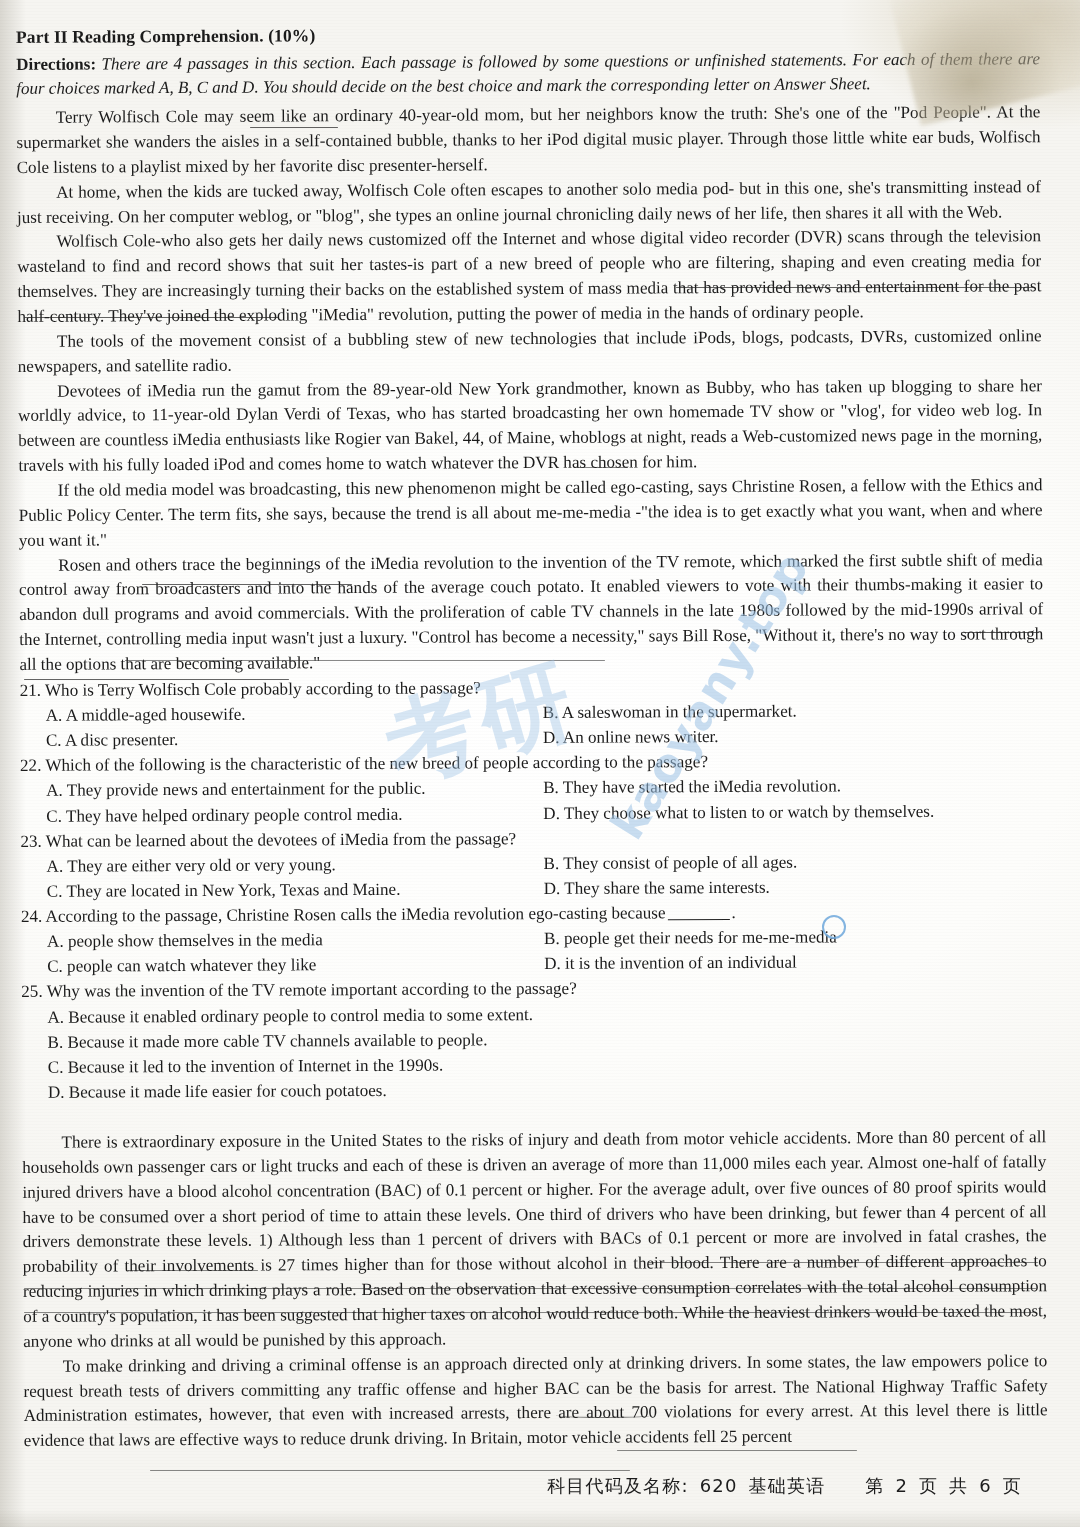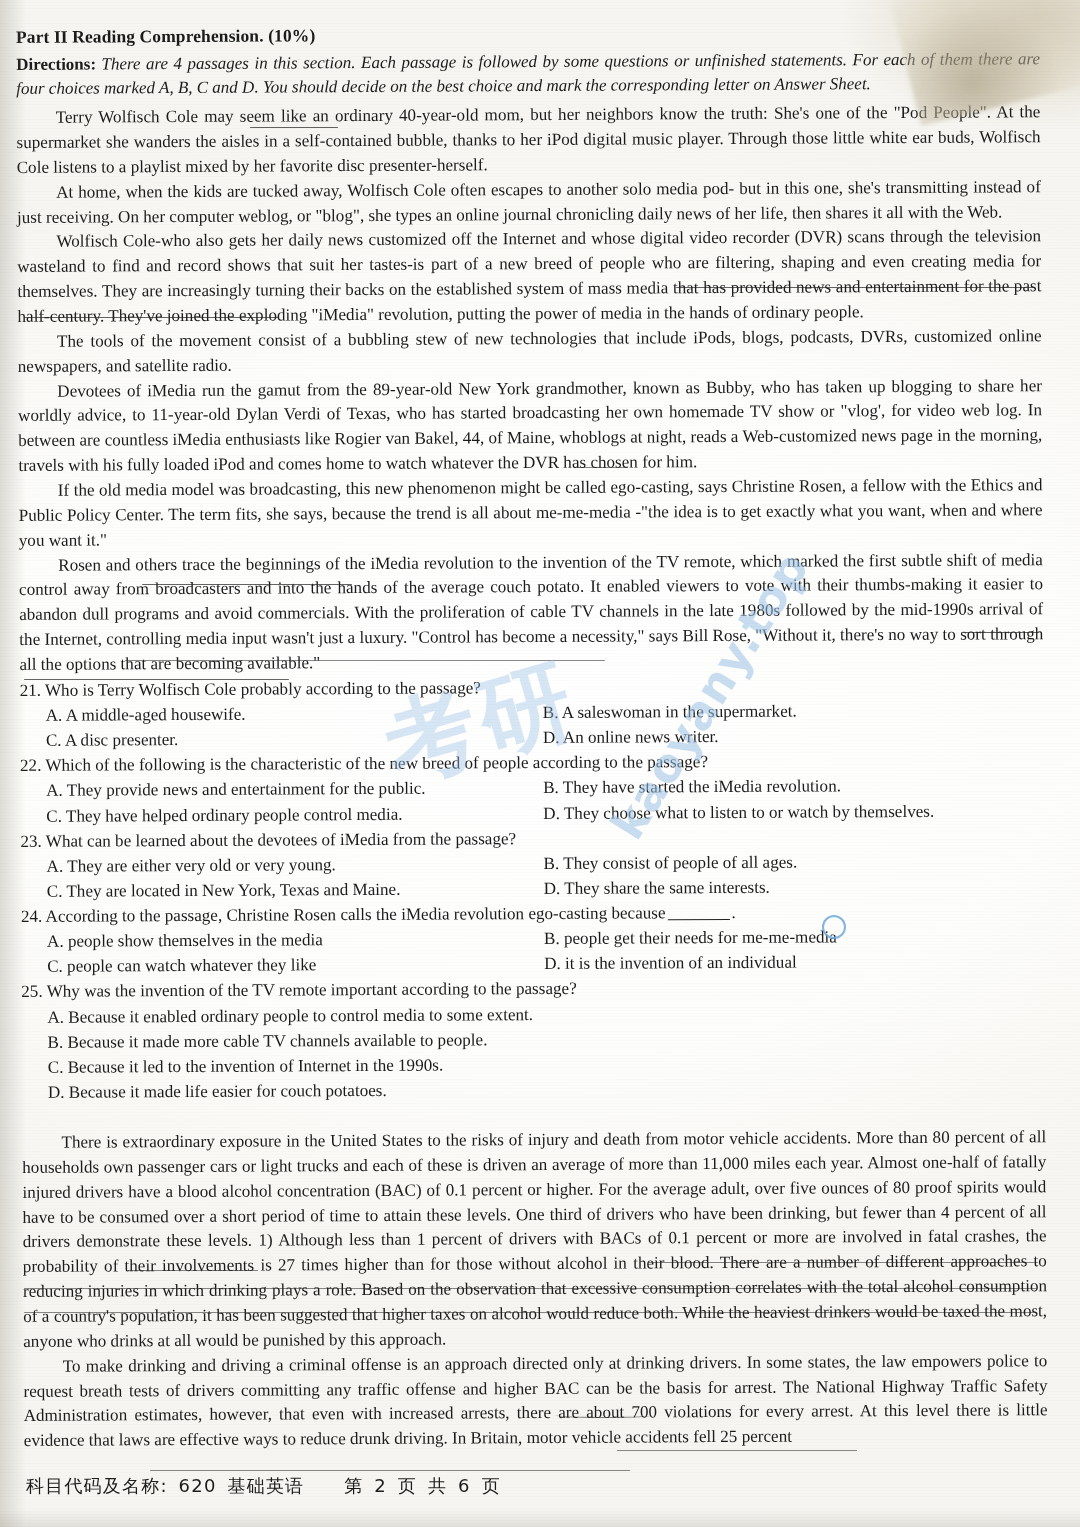--- a/index.html
+++ b/index.html
@@ -55,22 +55,22 @@
   .gap{height:26px;}
 
   
   .mk{position:absolute;z-index:3;pointer-events:none;}
   .u{background:rgba(40,40,40,.72);height:1.4px;border-radius:1px;}
   .u2{background:rgba(40,40,40,.55);height:1.2px;border-radius:1px;}
   .wavy{border-bottom:1.6px solid rgba(45,45,45,.6);border-radius:45%;height:5px;}
   .bluemk{position:absolute;z-index:4;pointer-events:none;border:1.8px solid #6fa8dc;opacity:.85;}
 
   
-  .footer{position:absolute;left:0;top:1474px;width:1024px;text-align:left;z-index:3;
-    font-family:"DejaVu Sans",sans-serif;font-size:18px;color:#1c1c1c;letter-spacing:1.2px;padding-left:24px;}
+  .footer{position:absolute;left:0;top:1474px;width:1024px;text-align:right;z-index:3;
+    font-family:"DejaVu Sans",sans-serif;font-size:18px;color:#1c1c1c;letter-spacing:1.2px;}
   .footer .seg{margin:0 2px;}
 </style>
 </head>
 <body>
 
 <div class="page">
   <div class="sheet">
 
     <div class="hdr">Part II  Reading Comprehension. (10%)</div>
 

